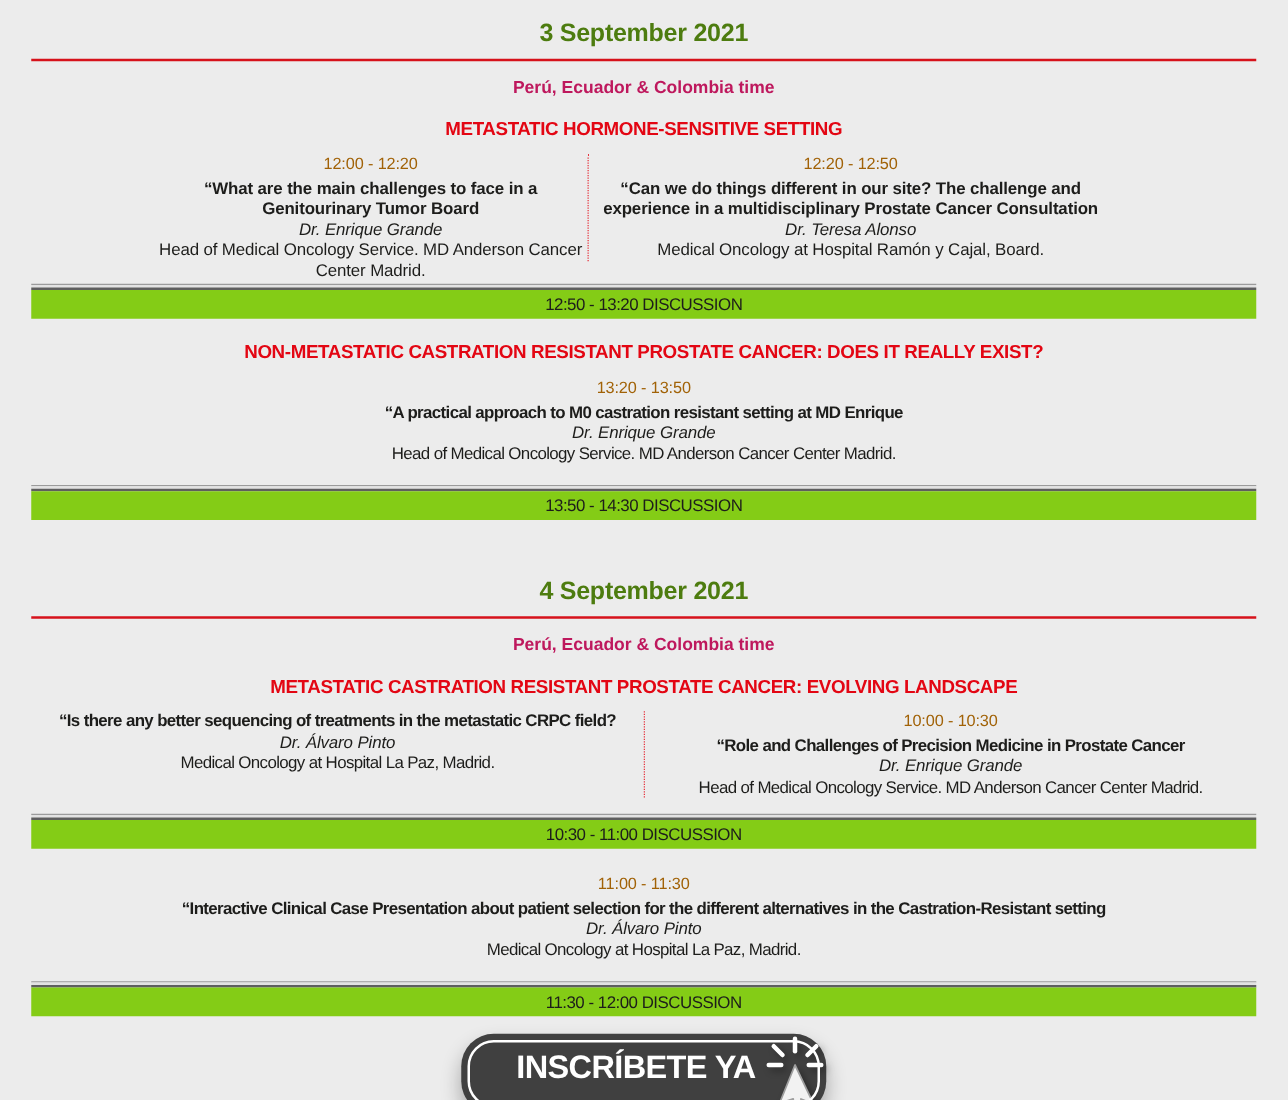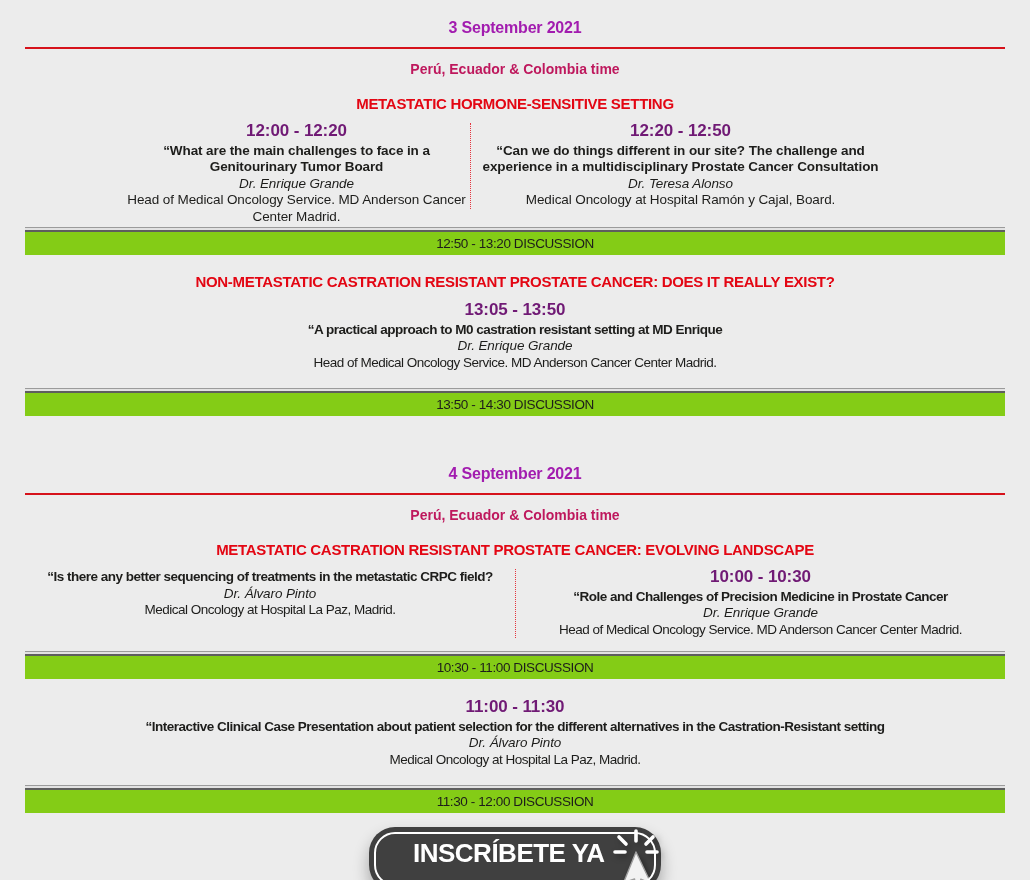--- a/index.html
+++ b/index.html
@@ -14,22 +14,22 @@
     width:1030px; height:880px;
     background:#ececec;
     overflow:hidden;
     margin:0 auto;
   }
   .day { text-align:center; }
   .day1 { padding-top:16px; }
   .day2 { margin-top:46px; }
 
   .date-heading {
-    margin:0; font-size:16px; line-height:23px;
-    font-weight:bold; color:#a21caf; letter-spacing:-0.2px;
+    margin:0; font-size:20px; line-height:23px;
+    font-weight:bold; color:#4d7c0f; letter-spacing:-0.2px;
   }
   .redline {
     margin:8px 25px 0; height:0;
     border-top:2px solid #d6121b;
   }
   .tz {
     margin-top:12px; font-size:14px; line-height:16px;
     font-weight:bold; color:#be185d;
   }
   .sechead {
@@ -39,21 +39,21 @@
 
   .row { display:flex; margin:11px 25px 0; align-items:flex-start; }
   .day1 .col-l { width:445px; box-sizing:border-box; padding-left:98px; }
   .day1 .col-r { width:535px; box-sizing:border-box; padding-right:115px;
                  border-left:1px dotted rgba(227,6,19,0.8); }
   .day2 .col-l { width:490px; box-sizing:border-box; }
   .day2 .col-r { width:490px; box-sizing:border-box;
                  border-left:1px dotted rgba(227,6,19,0.8); }
 
   .talk { font-size:13.5px; line-height:16.5px; text-align:center; letter-spacing:-0.1px; }
-  .talk .time { color:#701a75; font-weight:bold; font-size:17px; margin-bottom:3px; }
+  .talk .time { color:#a16207; font-weight:normal; font-size:13px; margin-bottom:3px; }
   .talk .title { font-weight:bold; }
   .talk .speaker { font-style:italic; }
   .single-talk { margin:12px 25px 0; }
   .day2 .talk .title, .day2 .talk .affil, .cond { letter-spacing:-0.5px; }
 
   .discussion { margin-top:13px; }
   .discussion.tight { margin-top:2px; }
   .discussion.roomy { margin-top:17px; }
   .rule { margin:0 25px; }
   .rule .r1 { display:block; height:1px; background:#9b9b9b; }
@@ -124,21 +124,21 @@
           <span class="r1"></span>
           <span class="r2"></span>
           <span class="r3"></span>
         </div>
       <div class="bar">12:50 - 13:20 DISCUSSION</div>
     </div>
 
     <h2 class="sechead">NON-METASTATIC CASTRATION RESISTANT PROSTATE CANCER: DOES IT REALLY EXIST?</h2>
 
     <div class="talk single-talk">
-      <div class="time">13:05 - 13:50</div>
+      <div class="time">13:20 - 13:50</div>
       <div class="title cond">“A practical approach to M0 castration resistant setting at MD Enrique</div>
       <div class="speaker">Dr. Enrique Grande</div>
       <div class="affil cond">Head of Medical Oncology Service. MD Anderson Cancer Center Madrid.</div>
     </div>
 
     <div class="discussion roomy">
       <div class="rule">
           <span class="r1"></span>
           <span class="r2"></span>
           <span class="r3"></span>

